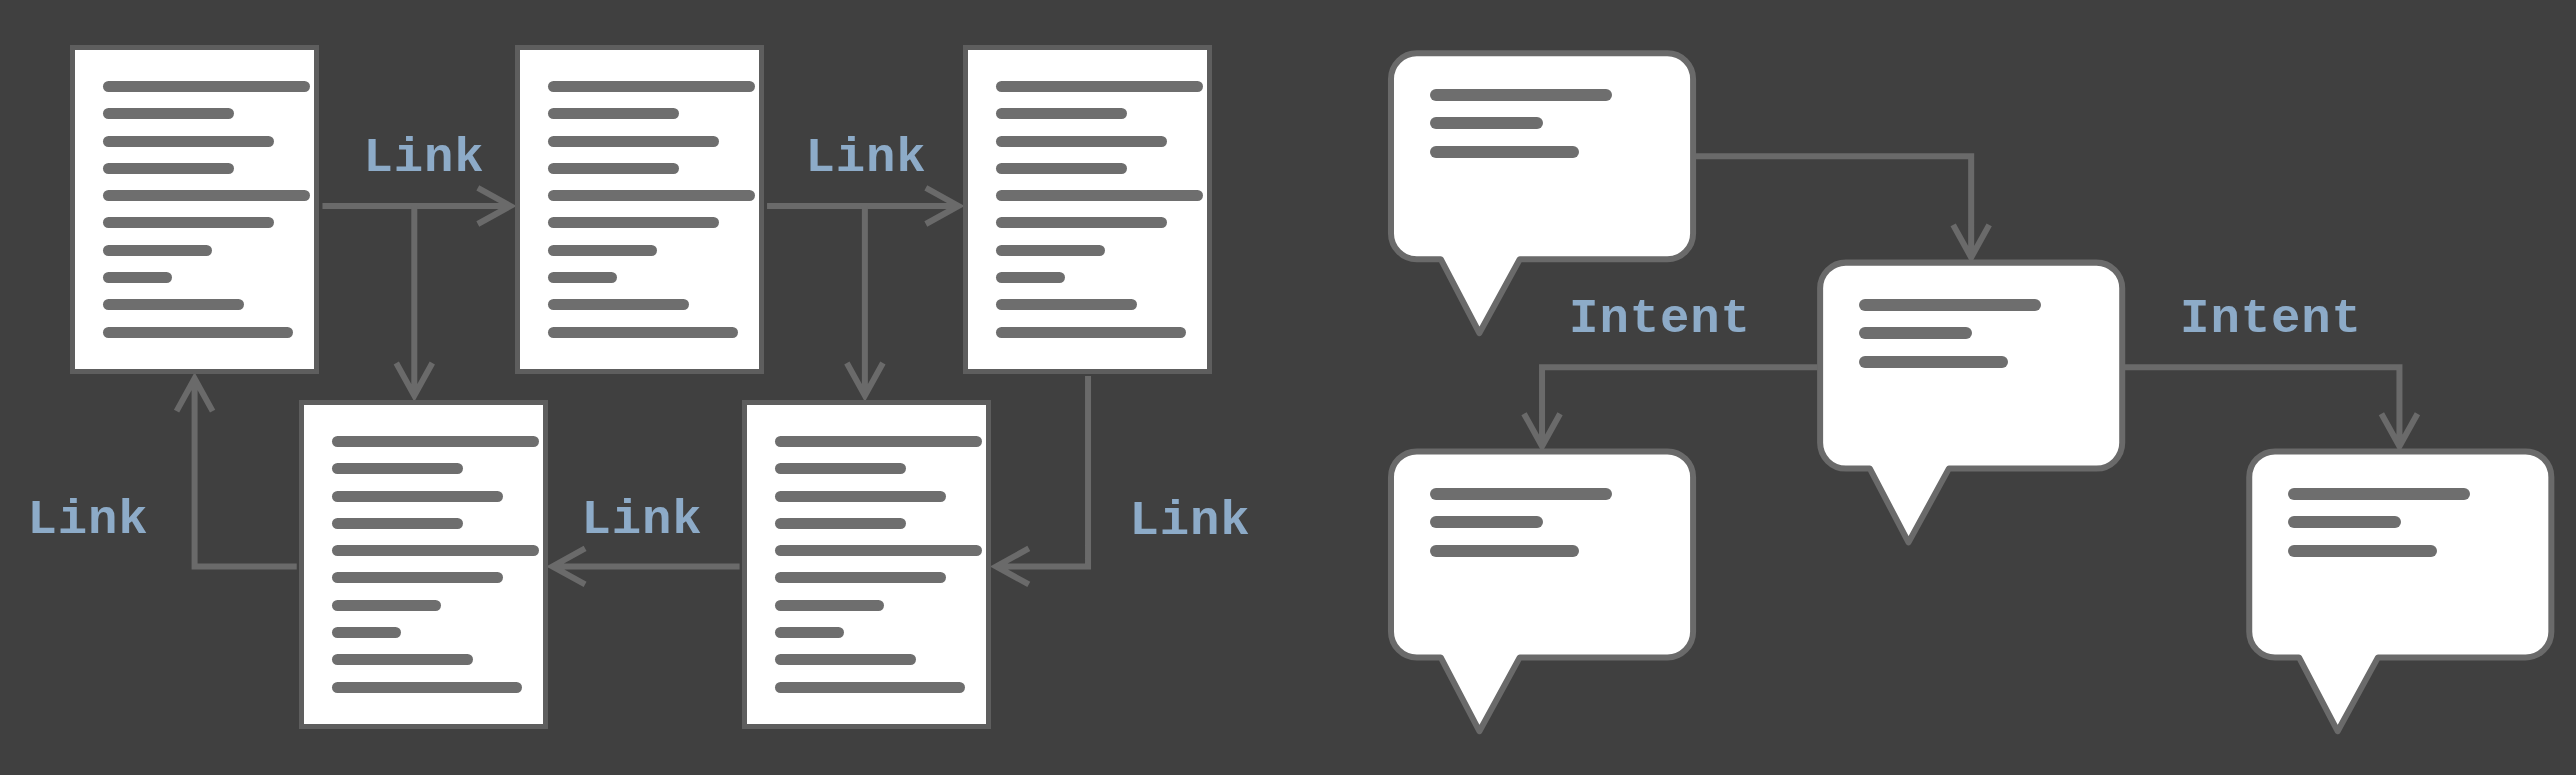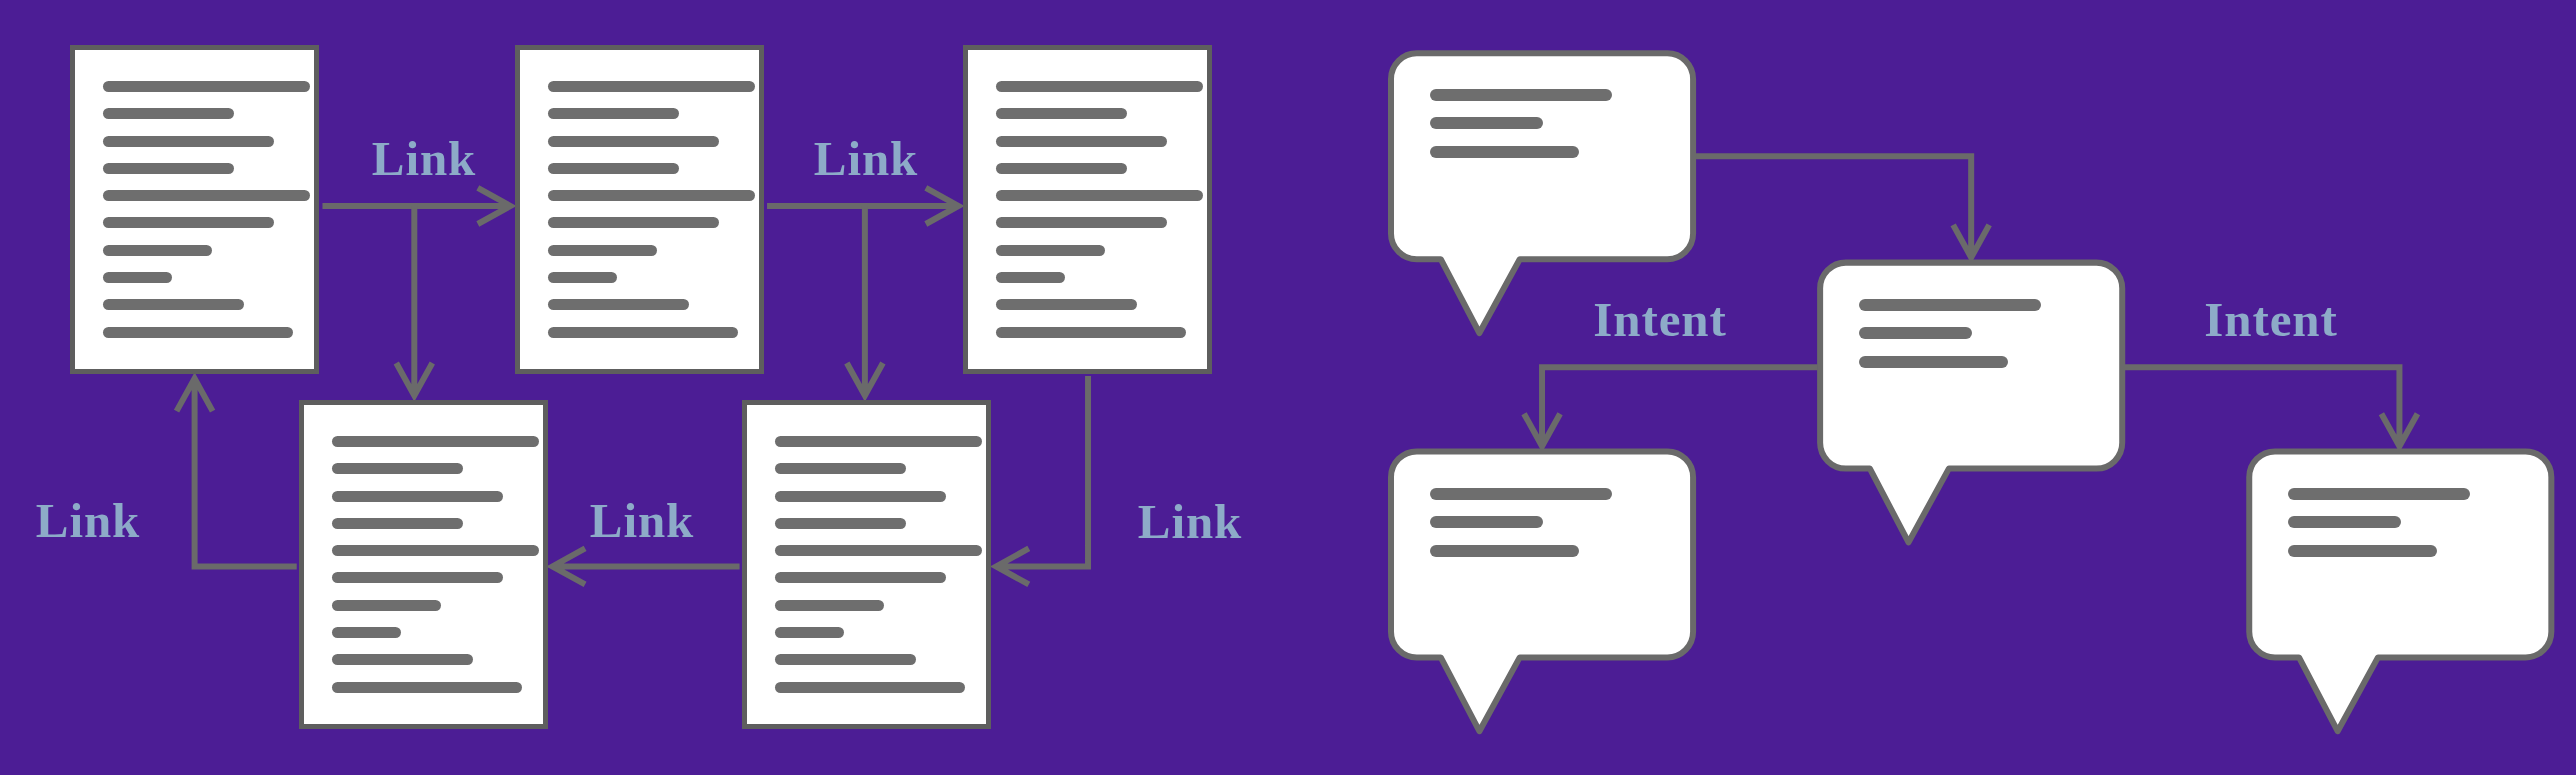--- a/index.html
+++ b/index.html
@@ -4,23 +4,23 @@
 <style>
   html, body {
     margin: 0;
     padding: 0;
     background: #000000;
   }
   .stage {
     position: relative;
     width: 2576px;
     height: 775px;
-    background: #4c1d95;
+    background: #404040;
     overflow: hidden;
-    font-family: Liberation Serif, serif;
+    font-family: Liberation Mono, monospace;
   }
   .arrow-layer {
     position: absolute;
     left: 0; top: 0;
     width: 2576px; height: 775px;
   }
   .arrow-layer path.edge {
     fill: none;
     stroke: #6a6a6a;
     stroke-width: 7;

